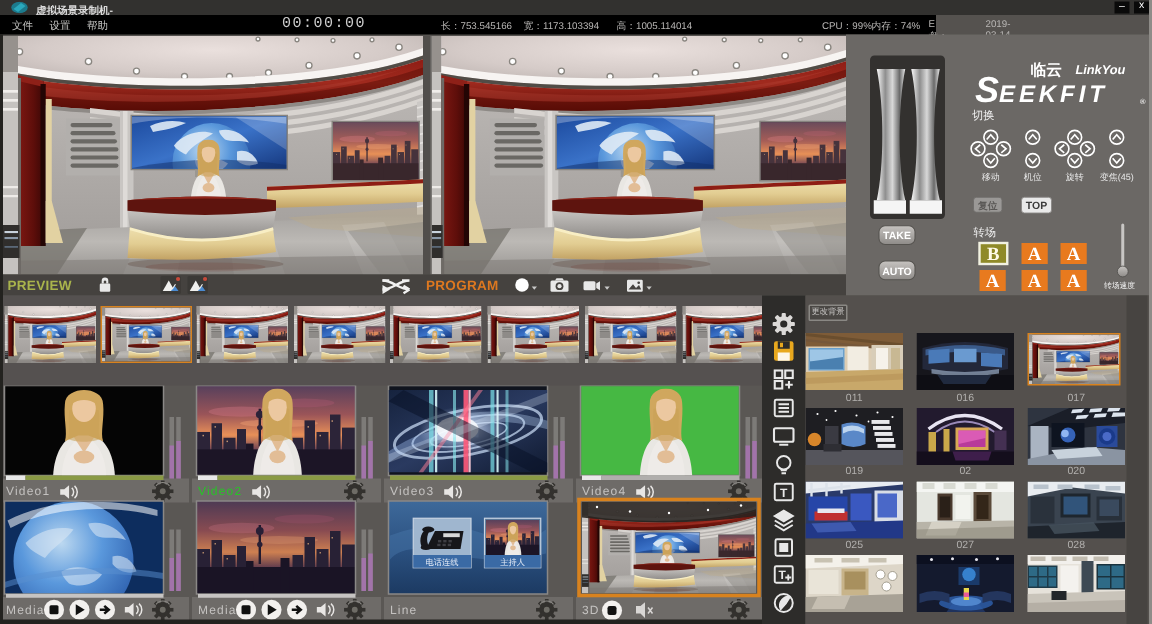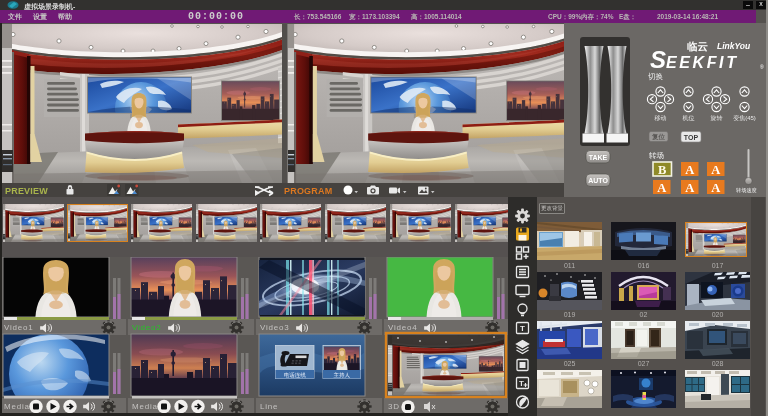--- a/index.html
+++ b/index.html
@@ -1,20 +1,20 @@
 <!DOCTYPE html>
 <html><head><meta charset="utf-8">
 <style>
   html,body{margin:0;padding:0;background:#1e1e1e;}
   *{box-sizing:border-box;}
   #app{position:relative;width:768px;height:416px;overflow:hidden;
        font-family:"Liberation Sans",sans-serif;background:#55524f;}
   .abs{position:absolute;}
   .titlebar{left:0;top:0;width:768px;height:10px;background:#32312f;}
-  .menubar{left:0;top:10px;width:756px;height:13px;background:#701a75;font-weight:bold;}
+  .menubar{left:0;top:10px;width:624px;height:13px;background:#000000;}
   .mtxt{position:absolute;top:2px;font-size:7px;color:#c6c6c4;}
   .stxt{position:absolute;top:3px;font-size:6.5px;color:#b8b6b4;}
   .toolbar{left:0;top:183px;width:564px;height:14px;background:#45423f;}
   .rpanel{left:564px;top:23px;width:204px;height:174px;background:#6b6865;}
   .strip{left:0;top:197px;width:508px;height:60px;background:#555150;}
   .iconcol{left:508px;top:197px;width:29px;height:219px;background:#2d2c2a;}
   .browser{left:537px;top:197px;width:231px;height:219px;background:#54504d;}
   .vidarea{left:0;top:257px;width:508px;height:159px;background:#5a5754;}
   .thumb{position:absolute;width:61px;height:38px;top:6.5px;}
   .scthumb{position:absolute;width:65px;height:38px;}

